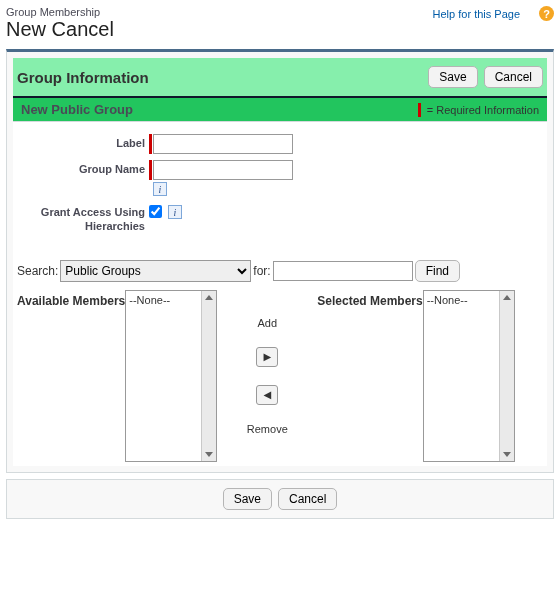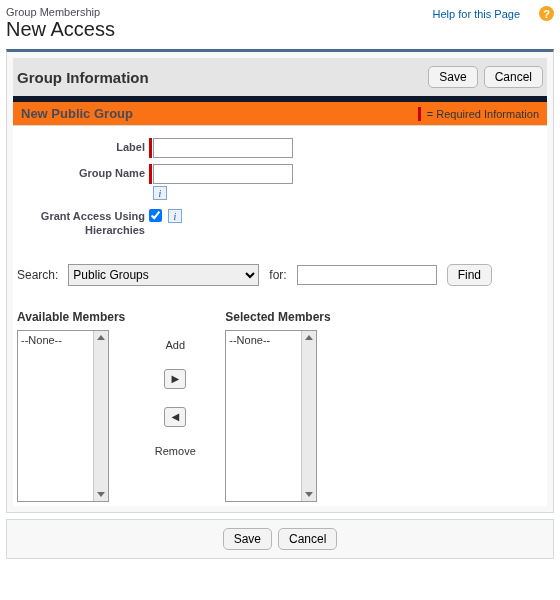--- a/index.html
+++ b/index.html
@@ -50,40 +50,40 @@
     border: 1px solid #d4dadc;
     border-top: 3px solid #4a6b8a;
     padding: 6px;
     background: #f8f8f8;
   }
   .section-header {
     display: flex;
     align-items: center;
     justify-content: space-between;
     padding: 8px 4px;
-    background: #e5e5e5;
+    background: #86efac;
   }
   .section-header h2 {
     font-size: 15px;
     margin: 0;
     font-weight: bold;
   }
   .btn {
     font-family: inherit;
     font-size: 12px;
     padding: 3px 10px;
     background: #f3f3f3;
     border: 1px solid #b5b5b5;
     border-radius: 5px;
     cursor: pointer;
   }
   .btn-row { display: flex; gap: 6px; }
   .subsection {
-    background: #f97316;
-    border-top: 6px solid #0f172a;
+    background: #22c55e;
+    border-top: 2px solid #0f172a;
     border-bottom: 1px solid #d4dadc;
     padding: 4px 8px;
     display: flex;
     justify-content: space-between;
     align-items: center;
   }
   .subsection-title {
     font-size: 13px;
     font-weight: bold;
     color: #4a4a56;
@@ -146,41 +146,40 @@
     font-size: 10px;
     color: #2a4e8a;
     cursor: pointer;
     margin-top: 2px;
   }
   .checkbox-row { display: flex; align-items: center; gap: 6px; padding-top: 1px;}
   input[type="checkbox"] { margin: 0; }
   .search-row {
     display: flex;
     align-items: center;
-    gap: 10px;
+    gap: 2px;
     padding: 10px 4px 4px 4px;
     background: #fff;
   }
   select {
     font-family: inherit;
     font-size: 12px;
     border: 1px solid #999;
     height: 22px;
     width: 191px;
   }
   .duallist {
     display: flex;
     align-items: stretch;
     padding: 4px;
     background: #fff;
   }
   .list-col {
     display: flex;
-    flex-direction: column;
-    margin-top: 12px;
+    flex-direction: row;
   }
   .list-title {
     font-weight: bold;
     font-size: 12px;
     padding: 4px 0 6px 0;
   }
   .list-holder {
     border: 1px solid #999;
     width: 92px;
     height: 172px;
@@ -238,21 +237,21 @@
     justify-content: center;
     gap: 6px;
   }
 </style>
 </head>
 <body>
 
 <div class="header-row">
   <div>
     <div class="breadcrumb">Group Membership</div>
-    <h1 class="page-title">New Access</h1>
+    <h1 class="page-title">New Cancel</h1>
   </div>
   <div class="help-link">
     <span>Help for this Page</span>
     <span class="help-icon">?</span>
   </div>
 </div>
 
 <div class="panel">
 
   <div class="section-header">

